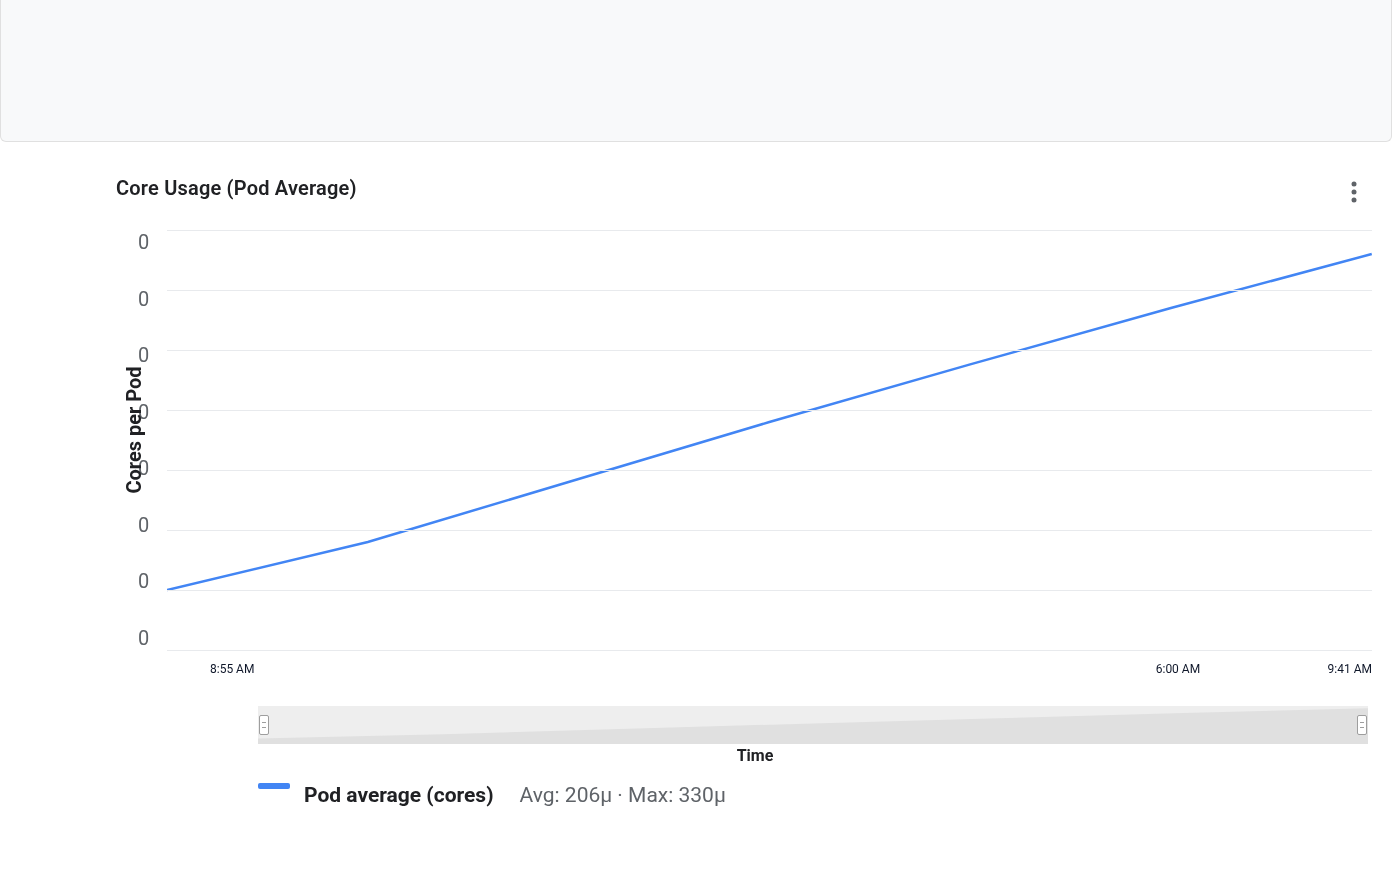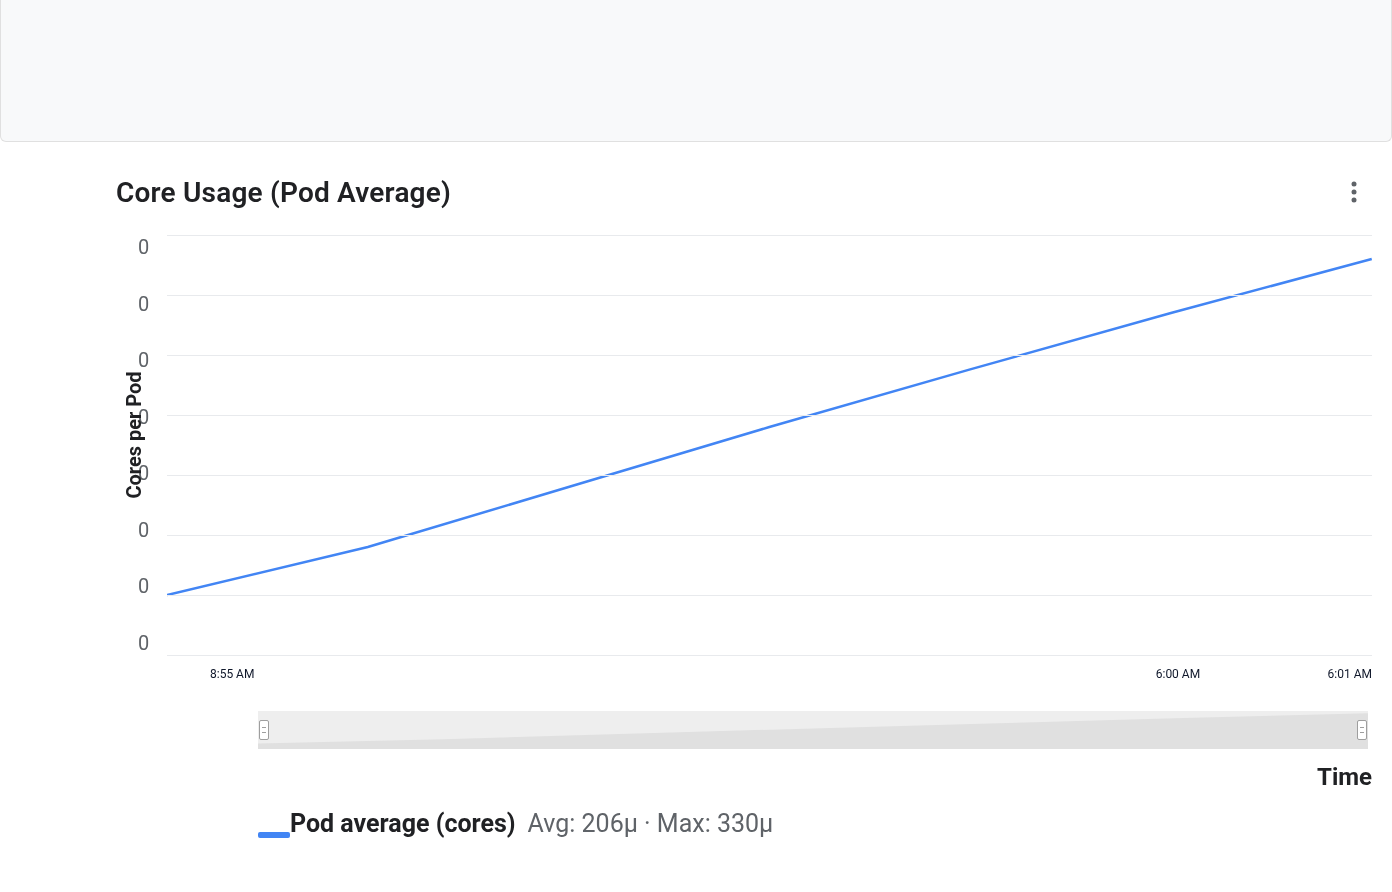--- a/index.html
+++ b/index.html
@@ -25,21 +25,21 @@
     .chart-card {
       padding: 34px 20px 0 20px;
     }
     .card-header {
       display: flex;
       justify-content: space-between;
       align-items: flex-start;
       padding: 0 6px 0 96px;
     }
     .chart-title {
-      font-size: 28px;
+      font-size: 20px;
       font-weight: 600;
       color: #202124;
       letter-spacing: 0.2px;
     }
     .kebab-menu {
       width: 24px;
       height: 24px;
       display: flex;
       align-items: center;
       justify-content: center;
@@ -143,32 +143,33 @@
       content: "";
       position: absolute;
       left: 2px;
       right: 2px;
       height: 1px;
       background: #9e9e9e;
     }
     .slider-handle::before { top: 6px; }
     .slider-handle::after { bottom: 6px; }
     .x-axis-label {
-      text-align: right;
-      font-size: 24px;
+      text-align: center;
+      font-size: 16px;
       font-weight: 700;
       color: #202124;
-      margin-top: 14px;
+      margin-top: 2px;
     }
     .legend {
       display: flex;
-      align-items: flex-end;
+      align-items: flex-start;
+      gap: 14px;
       margin-left: 120px;
       margin-top: 18px;
-      font-size: 25px;
+      font-size: 21px;
     }
     .legend-swatch {
       width: 32px;
       height: 6px;
       background: #4285f4;
       border-radius: 2px;
     }
     .legend-name {
       font-weight: 700;
       color: #202124;
@@ -222,21 +223,21 @@
           <div class="gridline" style="top: 57.1429%;"></div>
           <div class="gridline" style="top: 71.4286%;"></div>
           <div class="gridline" style="top: 85.7143%;"></div>
           <div class="gridline" style="top: 100%;"></div>
         </div>
     </div>
 
     <div class="x-ticks" id="x-ticks">
         <span class="x-tick" style="left: 0%; transform: translateX(0px);">8:55 AM</span>
         <span class="x-tick" style="left: 83.3%;">6:00 AM</span>
-        <span class="x-tick" style="left: 100%; transform: translateX(-100%);">6:01 AM</span>
+        <span class="x-tick" style="left: 100%; transform: translateX(-100%);">9:41 AM</span>
       </div>
 
     <div class="time-slider">
       <svg class="slider-sparkline" viewBox="0 0 1000 38" preserveAspectRatio="none">
         <polygon id="spark-fill" fill="#e0e0e0" points="0,38 0.0,32.6 166.7,28.2 333.3,22.8 500.0,17.4 666.7,12.2 833.3,7.1 1000.0,2.2 1000,38"></polygon>
       </svg>
       <div class="slider-handle" style="left:0.5%"></div>
       <div class="slider-handle" style="left:99.5%"></div>
     </div>
 

